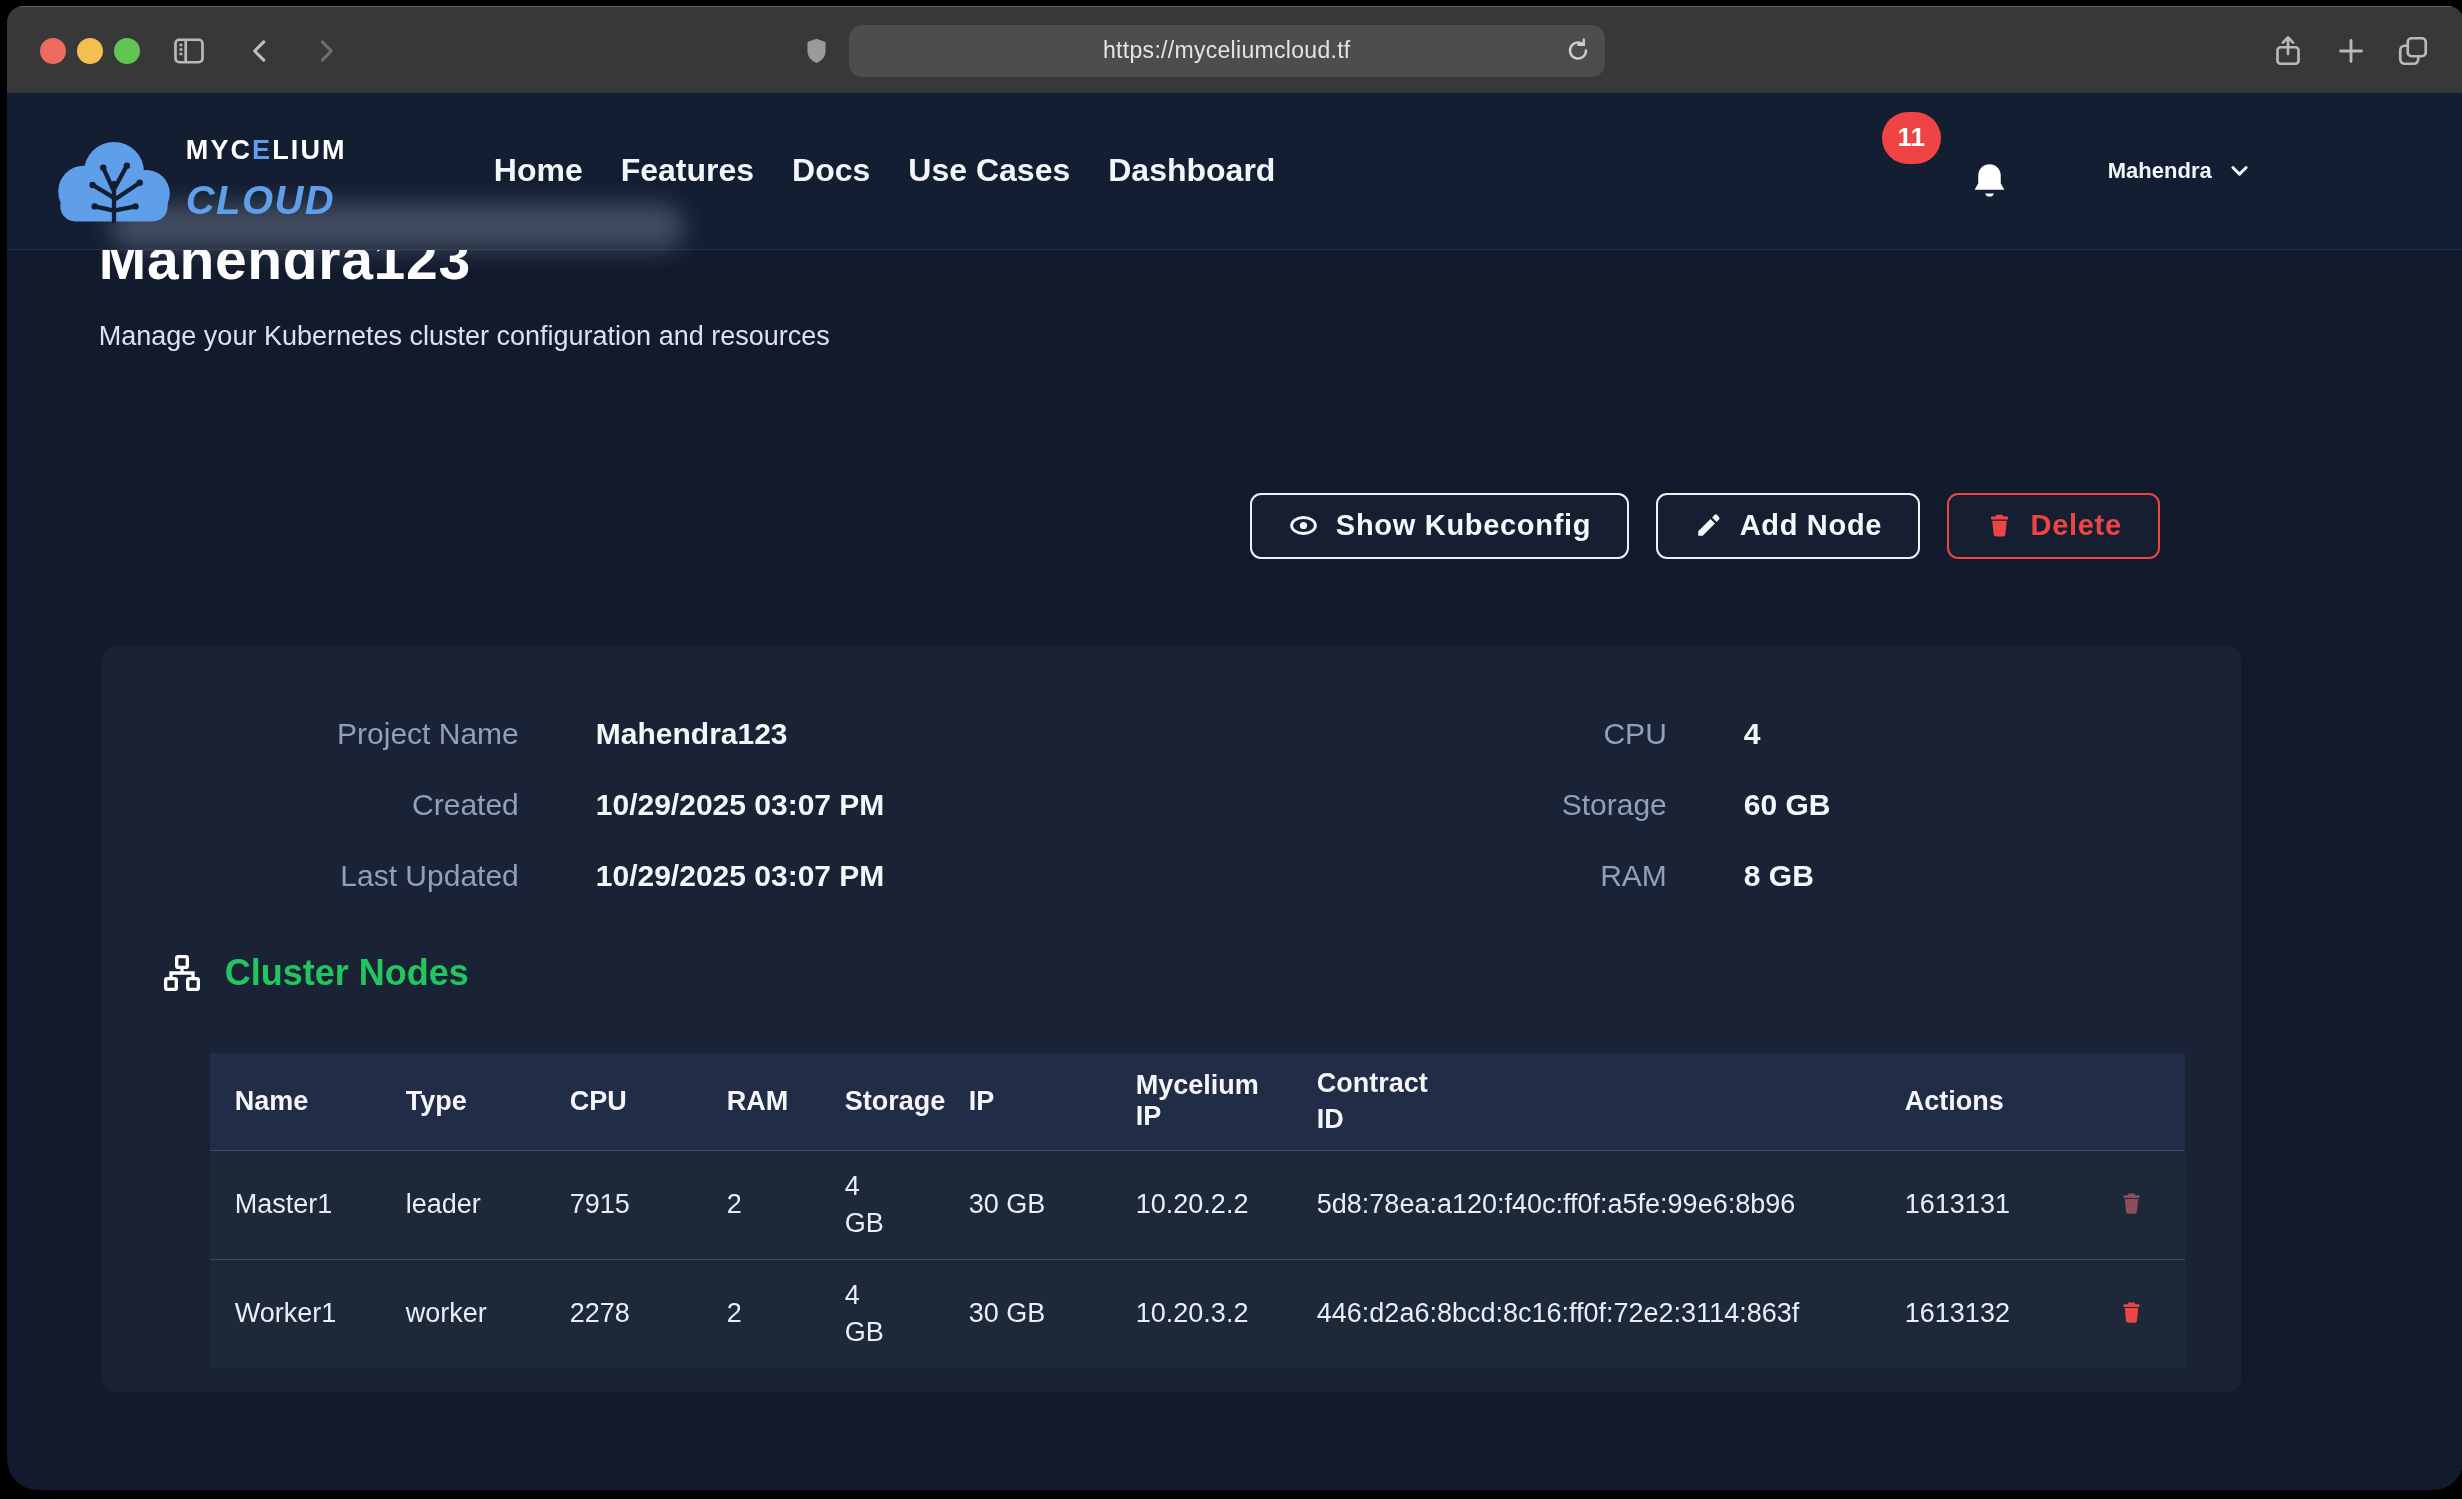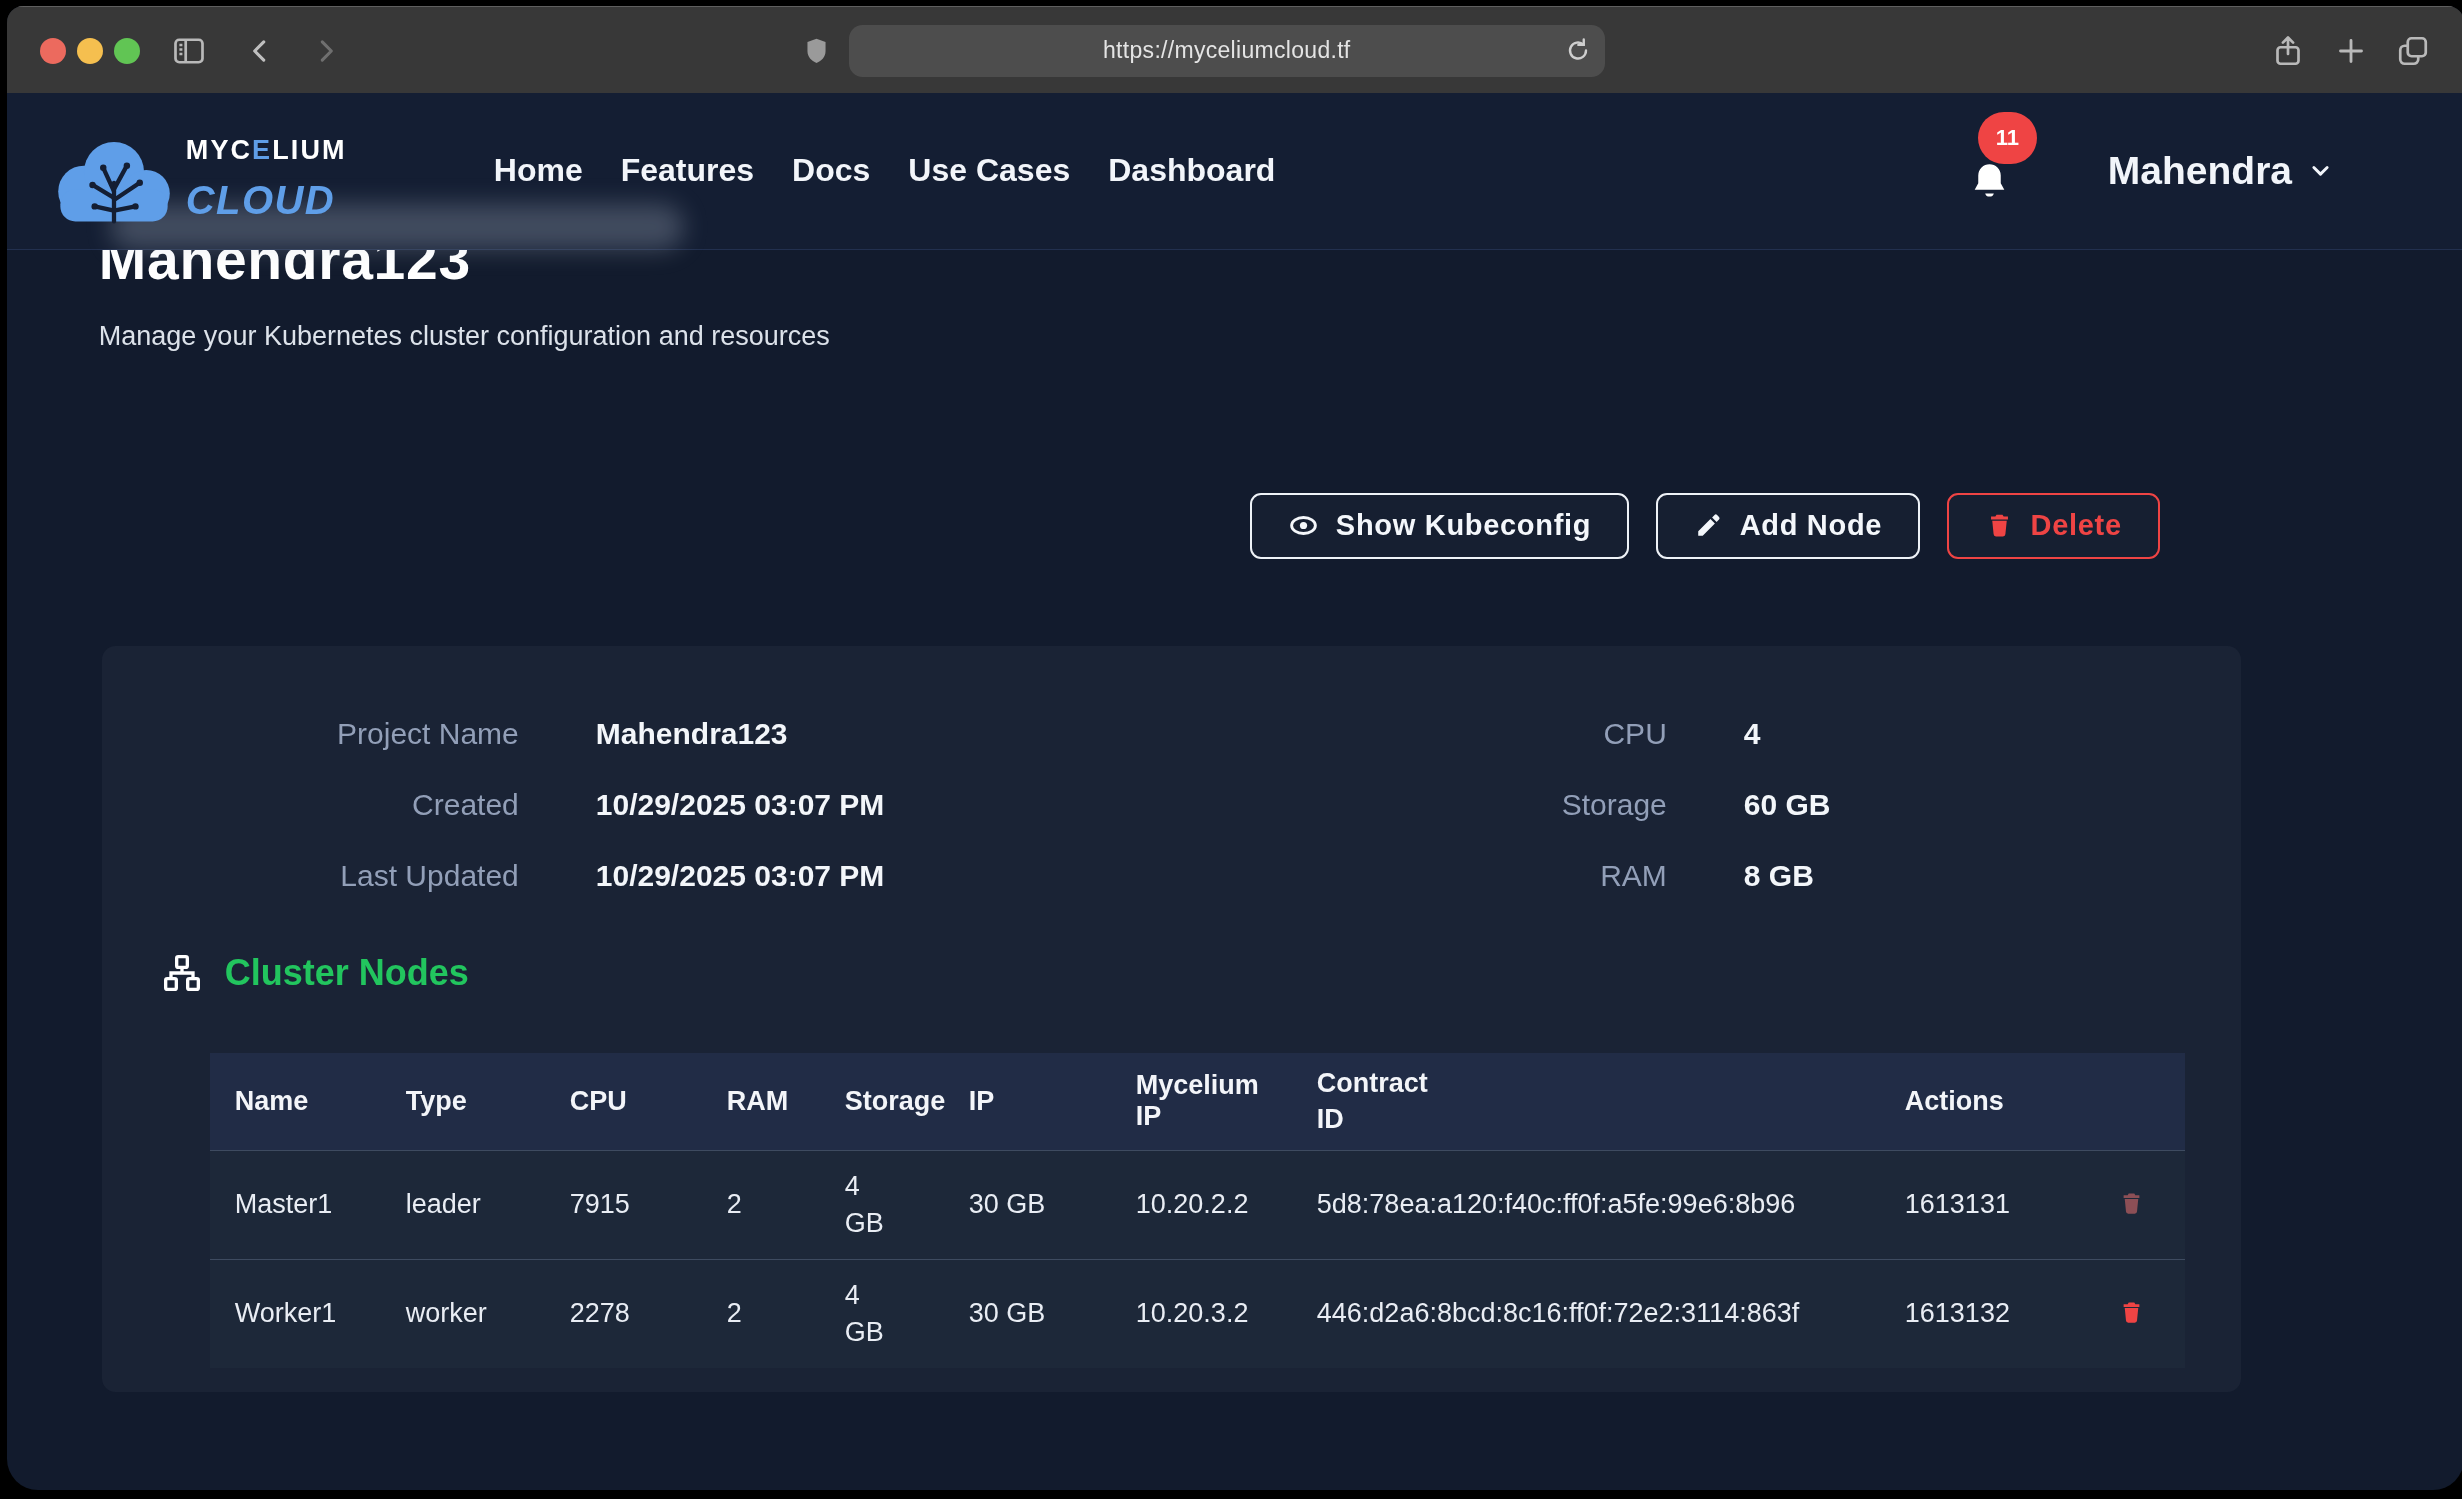--- a/index.html
+++ b/index.html
@@ -38,26 +38,26 @@
   }
   .logo-wrap { position:absolute; left:42px; top:34px; display:flex; align-items:center; gap:7px; }
   .brand-text { display:flex; flex-direction:column; line-height:1; }
   .brand-line1 { font-size:27px; font-weight:700; color:#ffffff; letter-spacing:2.1px; }
   .brand-line1 .brand-e { color:#5f9ee8; }
   .brand-line2 { font-size:40px; font-weight:700; color:#5f9ee8; letter-spacing:1.4px; margin-top:16px;font-style:italic; }
   .nav-links { position:absolute; left:487px; top:0; height:100%; display:flex; align-items:center; gap:38px; }
   .nav-link { background:none; border:none; padding:0; font-size:32px; font-weight:600; color:#f2f5fa; cursor:pointer; font-family:inherit; }
   .bell-btn { position:absolute; left:1960px; top:64px; background:none; border:none; padding:0; color:#ffffff; }
   .badge {
-    position:absolute; left:1971px; top:19px; min-width:59px; height:52px; border-radius:27px;
-    background:#ef4444; color:#fff; font-size:22px; font-weight:700;
+    position:absolute; left:1875px; top:19px; min-width:59px; height:52px; border-radius:27px;
+    background:#ef4444; color:#fff; font-size:26px; font-weight:700;
     display:flex; align-items:center; justify-content:center; z-index:2;
   }
   .user-menu { position:absolute; left:2095px; top:0; height:100%; display:flex; align-items:center; gap:13.7px; background:none; border:none; color:#f2f5fa; cursor:pointer; }
-  .user-name { font-size:39px; font-weight:600; font-family:inherit; }
+  .user-name { font-size:22px; font-weight:600; font-family:inherit; }
   
   .content { position:absolute; left:0; top:87px; right:0; bottom:0; z-index:1; }
   .page-title { position:absolute; left:92px; top:133px; margin:0; font-size:57px; font-weight:700; color:#ffffff; letter-spacing:0.7px; }
   .page-subtitle { position:absolute; left:92px; top:228px; margin:0; font-size:27px; font-weight:400; color:#dce2ea; }
   .actions-row { position:absolute; top:400px; left:0; width:2153px; display:flex; justify-content:flex-end; gap:27px; }
   .btn {
     display:flex; align-items:center; gap:16.4px; height:66px; padding:0 36px; box-sizing:border-box;
     border-radius:11px; border:2.1px solid #eef2f7; background:rgba(255,255,255,0.02);
     color:#f4f7fb; font-size:29px; font-weight:700; letter-spacing:0.7px; cursor:pointer; font-family:inherit;
   }

